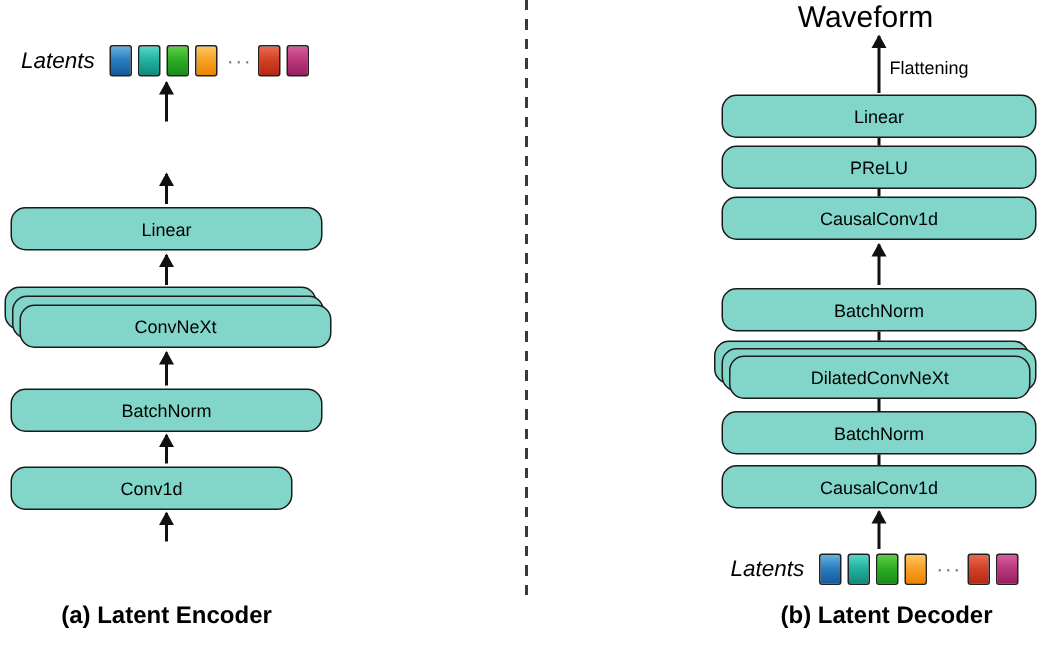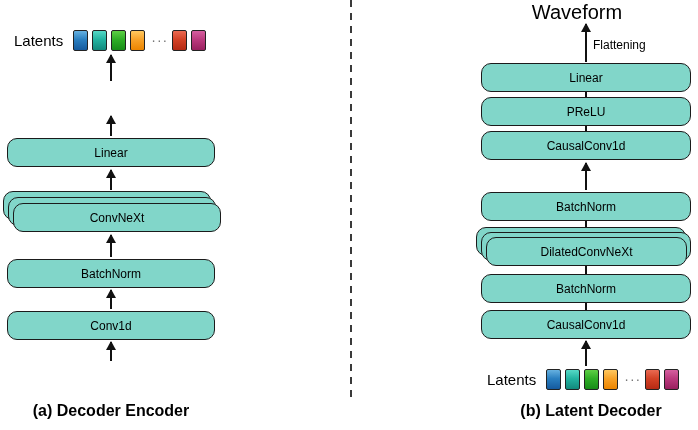--- a/index.html
+++ b/index.html
@@ -14,21 +14,21 @@
          display:flex;align-items:center;justify-content:center;
          font-size:12px;line-height:1;color:#000;}
 
   .arrow{position:absolute;width:2px;background:#111;}
   .arrow::before{content:"";position:absolute;top:-1px;left:-4px;
                  border-left:5px solid transparent;border-right:5px solid transparent;
                  border-bottom:9px solid #111;}
   .conn{position:absolute;width:2px;background:#111;}
 
   .latents-row{position:absolute;display:flex;align-items:center;}
-  .latents-label{font-size:15px;margin-right:10px;}
+  .latents-label{font-size:15px;margin-right:10px;font-style:italic;}
   .sq{width:15px;height:21px;box-sizing:border-box;border:1.5px solid #222;
       border-radius:2px;margin-right:4px;flex:0 0 auto;}
   .dots{font-size:14px;color:#777;letter-spacing:1px;margin:0 4px 0 2px;line-height:21px;}
 
   .txt{position:absolute;font-size:20px;text-align:center;line-height:18px;}
   .caption{position:absolute;font-size:16px;font-weight:bold;text-align:center;line-height:18px;}
   .flatten{position:absolute;font-size:12px;line-height:14px;}
 </style>
 </head>
 <body>
@@ -60,26 +60,26 @@
   <div class="block" style="left: 3px; top: 191px; width: 208px; background: rgb(129, 214, 201);"></div>
   <div class="block" style="left: 8px; top: 197px; width: 208px; background: rgb(129, 214, 201);"></div>
   <div class="block" style="left: 13px; top: 203px; width: 208px; background: rgb(129, 214, 201);">ConvNeXt</div>
 
   <div class="arrow" style="left:110px;top:235px;height:22px;"></div>
 
   <div class="block" style="left: 7px; top: 259px; width: 208px; background: rgb(129, 214, 201);">BatchNorm</div>
 
   <div class="arrow" style="left:110px;top:290px;height:19px;"></div>
 
-  <div class="block" style="left: 7px; top: 311px; width: 208px; background: rgb(129, 214, 201);">Conv1d</div>
+  <div class="block" style="left: 7px; top: 311px; width: 188px; background: rgb(129, 214, 201);">Conv1d</div>
 
   <div class="arrow" style="left:110px;top:342px;height:19px;"></div>
 
 
-  <div class="caption" style="left:0px;top:402px;width:222px;">(a) Decoder Encoder</div>
+  <div class="caption" style="left:0px;top:402px;width:222px;">(a) Latent Encoder</div>
 
   <div class="txt" style="left:481px;top:3px;width:192px;">Waveform</div>
 
   <div class="arrow" style="left:585px;top:24px;height:38px;"></div>
   <div class="flatten" style="left:593px;top:38px;">Flattening</div>
 
   <div class="block" style="left: 481px; top: 63px; width: 210px; background: rgb(129, 214, 201);">Linear</div>
 
   <div class="conn" style="left:585px;top:92px;height:5px;"></div>
 

